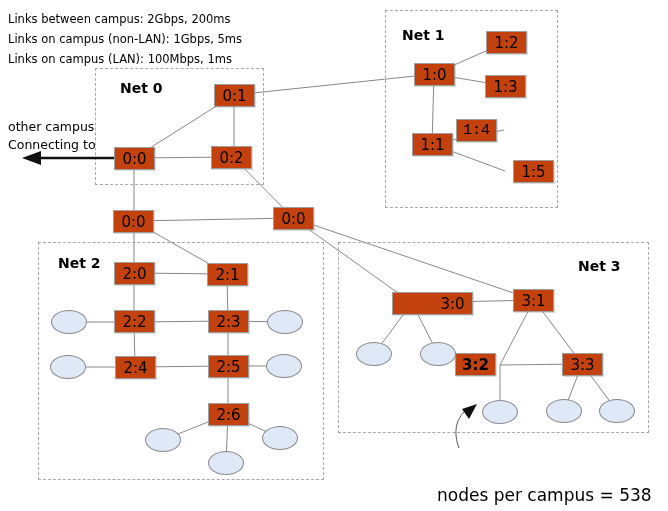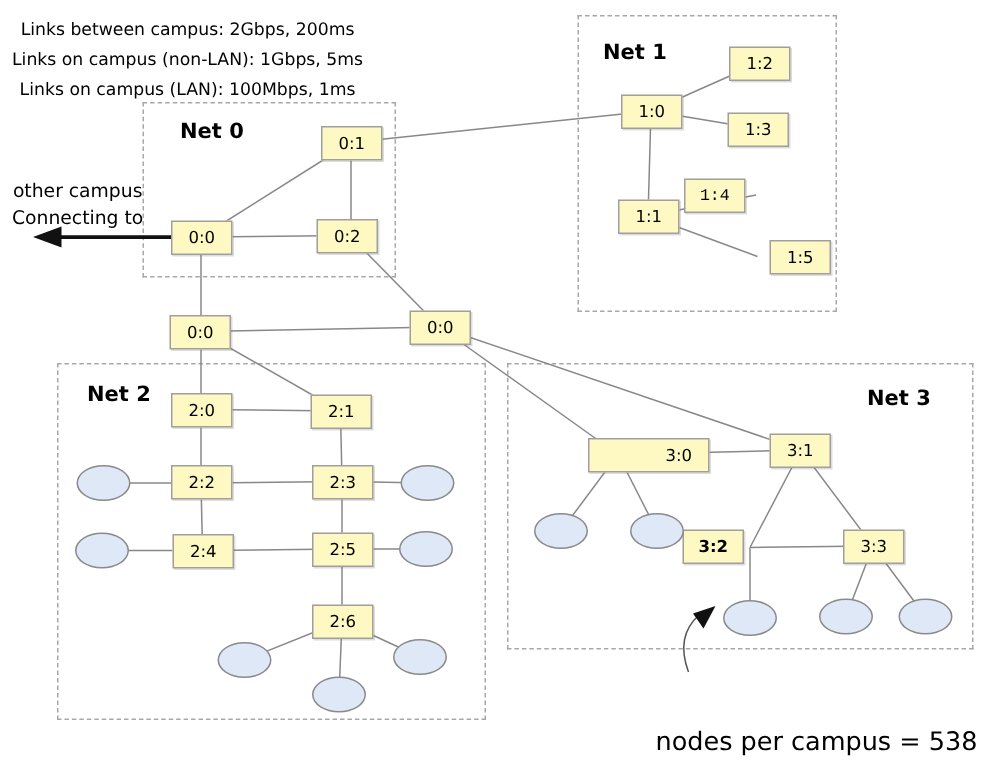--- a/index.html
+++ b/index.html
@@ -4,21 +4,20 @@
 <style>
   html, body { margin: 0; padding: 0; background: #ffffff; }
   .canvas {
     position: relative;
     width: 668px;
     height: 511px;
     background: #ffffff;
     font-family: "DejaVu Sans", "Liberation Sans", sans-serif;
     color: #000000;
     overflow: hidden;
-    text-align: center;
   }
   .netbox {
     position: absolute;
     border: 1px dashed #a8a8a8;
     z-index: 1;
   }
   .netlabel {
     position: absolute;
     font-size: 14px;
     font-weight: bold;
@@ -27,27 +26,27 @@
   }
   svg.links {
     position: absolute;
     left: 0; top: 0;
     z-index: 2;
   }
   .node {
     position: absolute;
     width: 39px;
     height: 21px;
-    background: #fef9c3;
+    background: #c2410c;
     border: 1px solid #9f9f9f;
     box-shadow: 1px 1px 0 rgba(120,120,120,0.25);
     display: flex;
     align-items: center;
     justify-content: center;
-    font-size: 11px;
+    font-size: 15px;
     z-index: 3;
     white-space: nowrap;
   }
   .lan {
     position: absolute;
     width: 34px;
     height: 22px;
     background: #dfe8f6;
     border: 1px solid #8a8a8a;
     border-radius: 50%;

